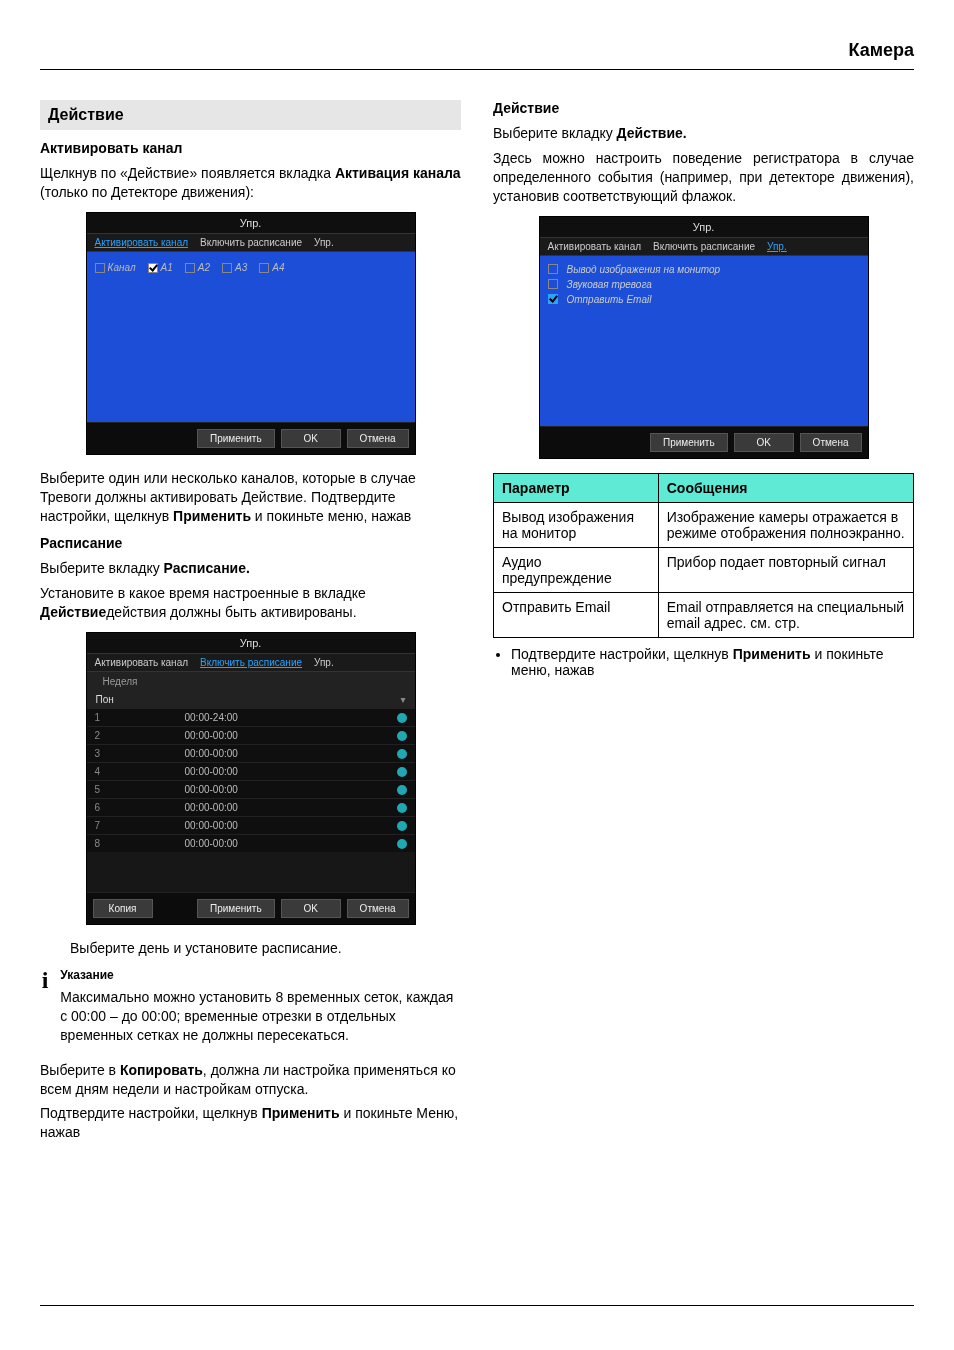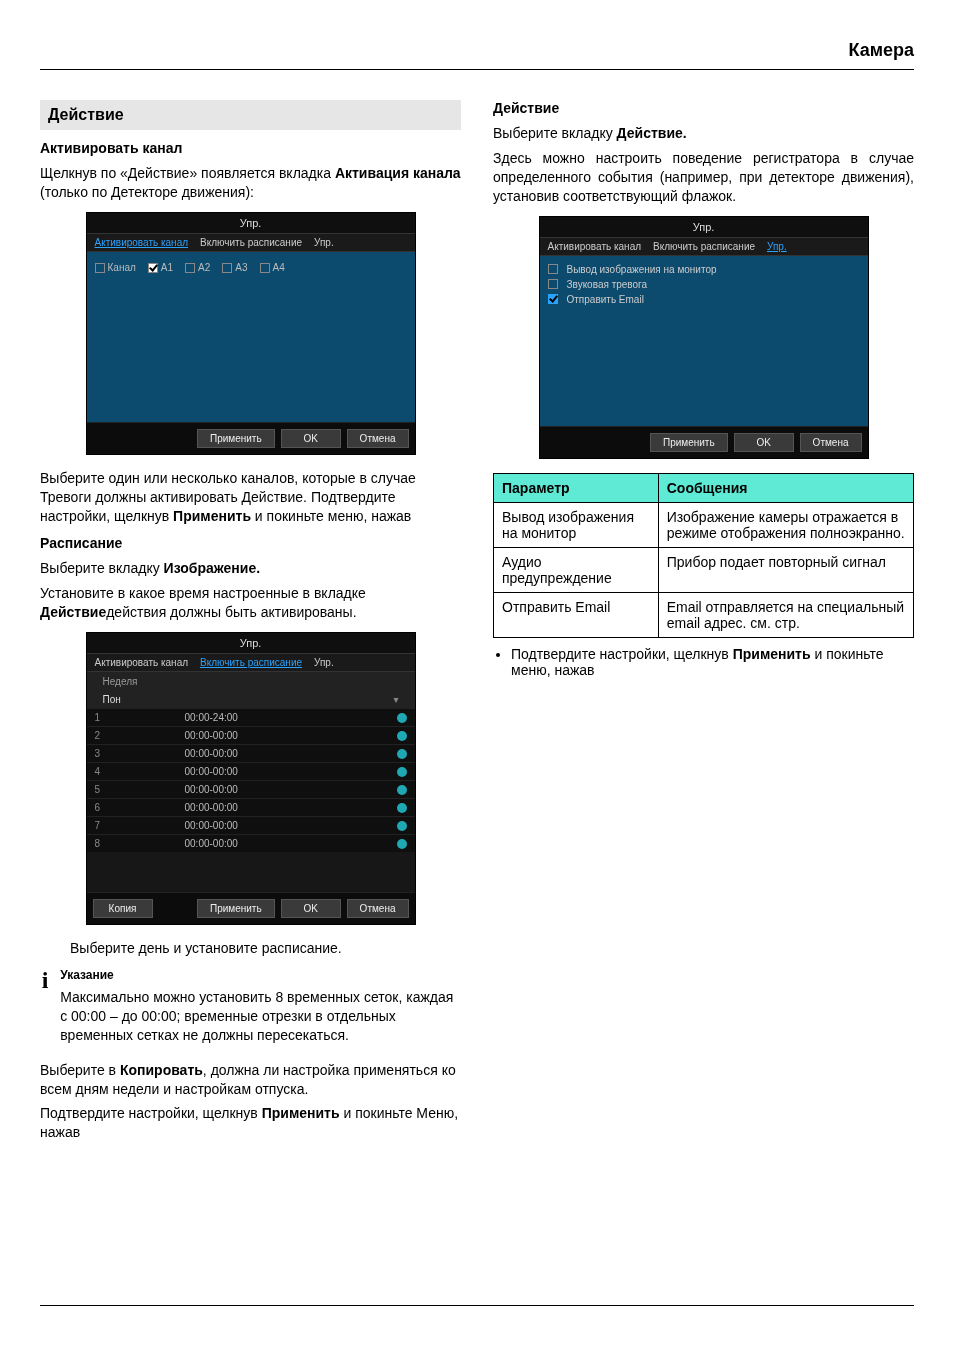--- a/index.html
+++ b/index.html
@@ -53,21 +53,21 @@
     display: flex;
     gap: 12px;
     padding: 3px 8px;
     background: #1a1a1a;
     border-top: 1px solid #333;
     border-bottom: 1px solid #333;
     font-size: 10px;
   }
   .tab { color: #ccc; }
   .tab.active { color: #2aa3ff; text-decoration: underline; }
-  .panel-body { min-height: 150px; padding: 6px 8px; background: #0c4a6e; }
+  .panel-body { min-height: 150px; padding: 6px 8px; background: #1d4ed8; font-style: italic; }
   .panel-body.h170 { min-height: 170px; }
   .row-ch {
     display: flex; align-items: center; gap: 12px; font-size: 10px;
     padding: 4px 0; color: #bbb;
   }
   .cb {
     display: inline-block; width: 10px; height: 10px;
     border: 1px solid #888; margin-right: 3px; vertical-align: middle;
     position: relative;
   }
@@ -99,21 +99,21 @@
     display: flex; align-items: center;
     padding: 3px 8px; font-size: 10px; color: #bbb;
     border-top: 1px solid #222;
   }
   .sched-row .c1 { width: 90px; color: #888; }
   .sched-row .c2 { flex: 1; }
   .sched-row .dot {
     width: 10px; height: 10px; border-radius: 50%;
     background: #1fa8b3;
   }
-  .drop { display: flex; align-items: center; background: #222; padding: 3px 16px; font-size: 10px; }
+  .drop { display: flex; align-items: center; background: #222; padding: 3px 9px; font-size: 10px; }
   .drop .val { flex: 1; color: #ddd; }
   .drop .arr { color: #888; }
 
   .opts { padding: 6px 8px; }
   .opt { display: flex; align-items: center; gap: 6px; font-size: 10px; padding: 2px 0; color: #ccc; }
 
   
   table.actions {
     border-collapse: collapse; width: 100%; margin-top: 10px; font-size: 14px;
   }
@@ -177,21 +177,21 @@
           <span class="btn">Отмена</span>
         </div>
       </div>
 
       <p>
         <span>Выберите один или несколько каналов, которые в случае Тревоги должны активировать Действие. Подтвердите настройки, щелкнув </span><span class="bold">Применить</span><span> и покиньте меню, нажав</span>
       </p>
 
       <h3 class="sub">Расписание</h3>
       <p>
-        <span>Выберите вкладку </span><span class="bold">Изображение.</span>
+        <span>Выберите вкладку </span><span class="bold">Расписание.</span>
       </p>
       <p>
         <span>Установите в какое время настроенные в вкладке </span><span class="bold">Действие</span><span>действия должны быть активированы.</span>
       </p>
 
       <div class="panel panel-wide">
         <div class="panel-title">Упр.</div>
         <div class="panel-tabs">
           <span class="tab">Активировать канал</span>
           <span class="tab active">Включить расписание</span>

